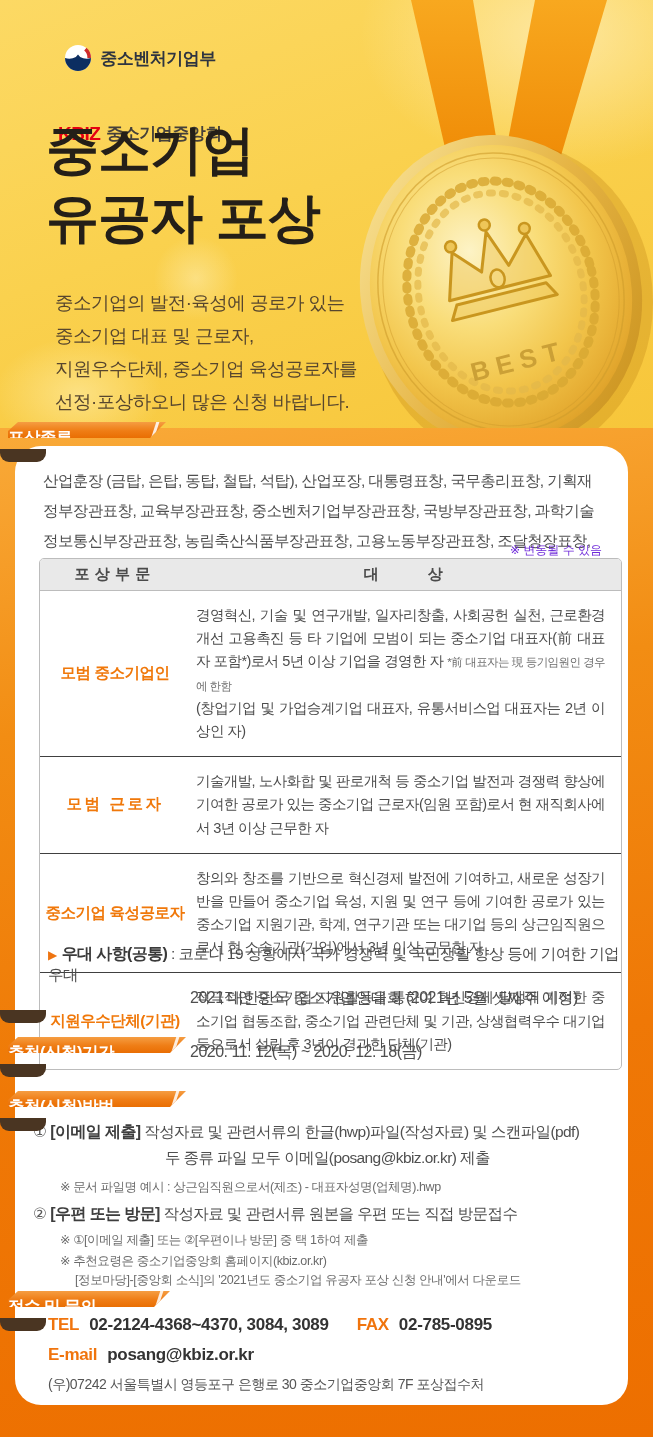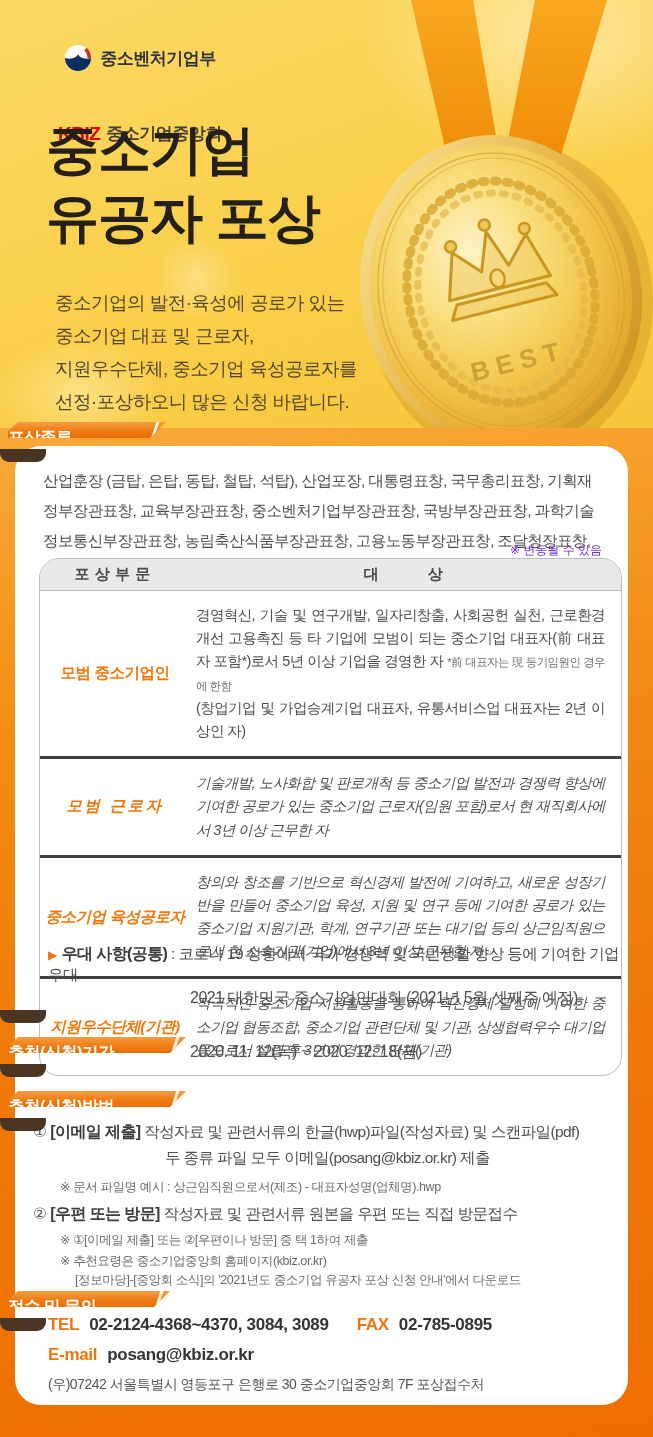--- a/index.html
+++ b/index.html
@@ -45,28 +45,28 @@
     background:rgba(255,255,255,.85); transform:rotate(18deg); }
   .fold { position:absolute; left:0; width:46px; height:13px; background:#4a3522;
     border-radius:0 0 9px 9px; z-index:4; }
 
   
   .award-body { position:absolute; top:20px; left:28px; width:560px;
     font-size:15.5px; color:#4f4f4f; line-height:1.95; letter-spacing:-0.6px; }
   .award-note { position:absolute; top:96px; right:26px; font-size:12px; color:#6d28d9; }
 
   table.award { position:absolute; top:112px; left:24px; width:583px;
-    border-collapse:separate; border-spacing:0; border:1px solid #bcbcbc; border-radius:20px;
+    border-collapse:separate; border-spacing:0; border:1px solid #bcbcbc; border-radius:5px;
     overflow:hidden; table-layout:fixed; }
   table.award th { background:#e9e9e9; height:32px; font-size:15px; color:#4a4a4a;
     font-weight:700; border-bottom:1px solid #bcbcbc; }
   th.th-cat { width:150px; letter-spacing:0.35em; }
   th.th-target { word-spacing:2.4em; letter-spacing:0.3em; }
   table.award td { vertical-align:middle; }
-  table.award tr.rowline td { border-top:3px solid #404040;font-style:italic; }
+  table.award tr.rowline td { border-top:1px solid #404040; }
   td.cat { text-align:center; font-weight:700; color:#f0780a; font-size:15.5px; letter-spacing:-0.5px; }
   td.cat.spread { letter-spacing:2.5px; }
   td.desc { padding:13px 16px 13px 6px; font-size:14.5px; color:#4c4c4c; line-height:1.6;
     text-align:justify; letter-spacing:-0.6px; }
   td.desc .small-note { font-size:11.5px; color:#6e6e6e; }
 
   .pref-line { position:absolute; top:498px; left:33px; font-size:15.5px; color:#4c4c4c;
     letter-spacing:-0.6px; }
   .pref-line .bullet { color:#ee7410; font-size:12px; margin-right:5px; }
   .pref-line .pref-label { font-weight:700; color:#3a3a3a; font-size:16px; }

